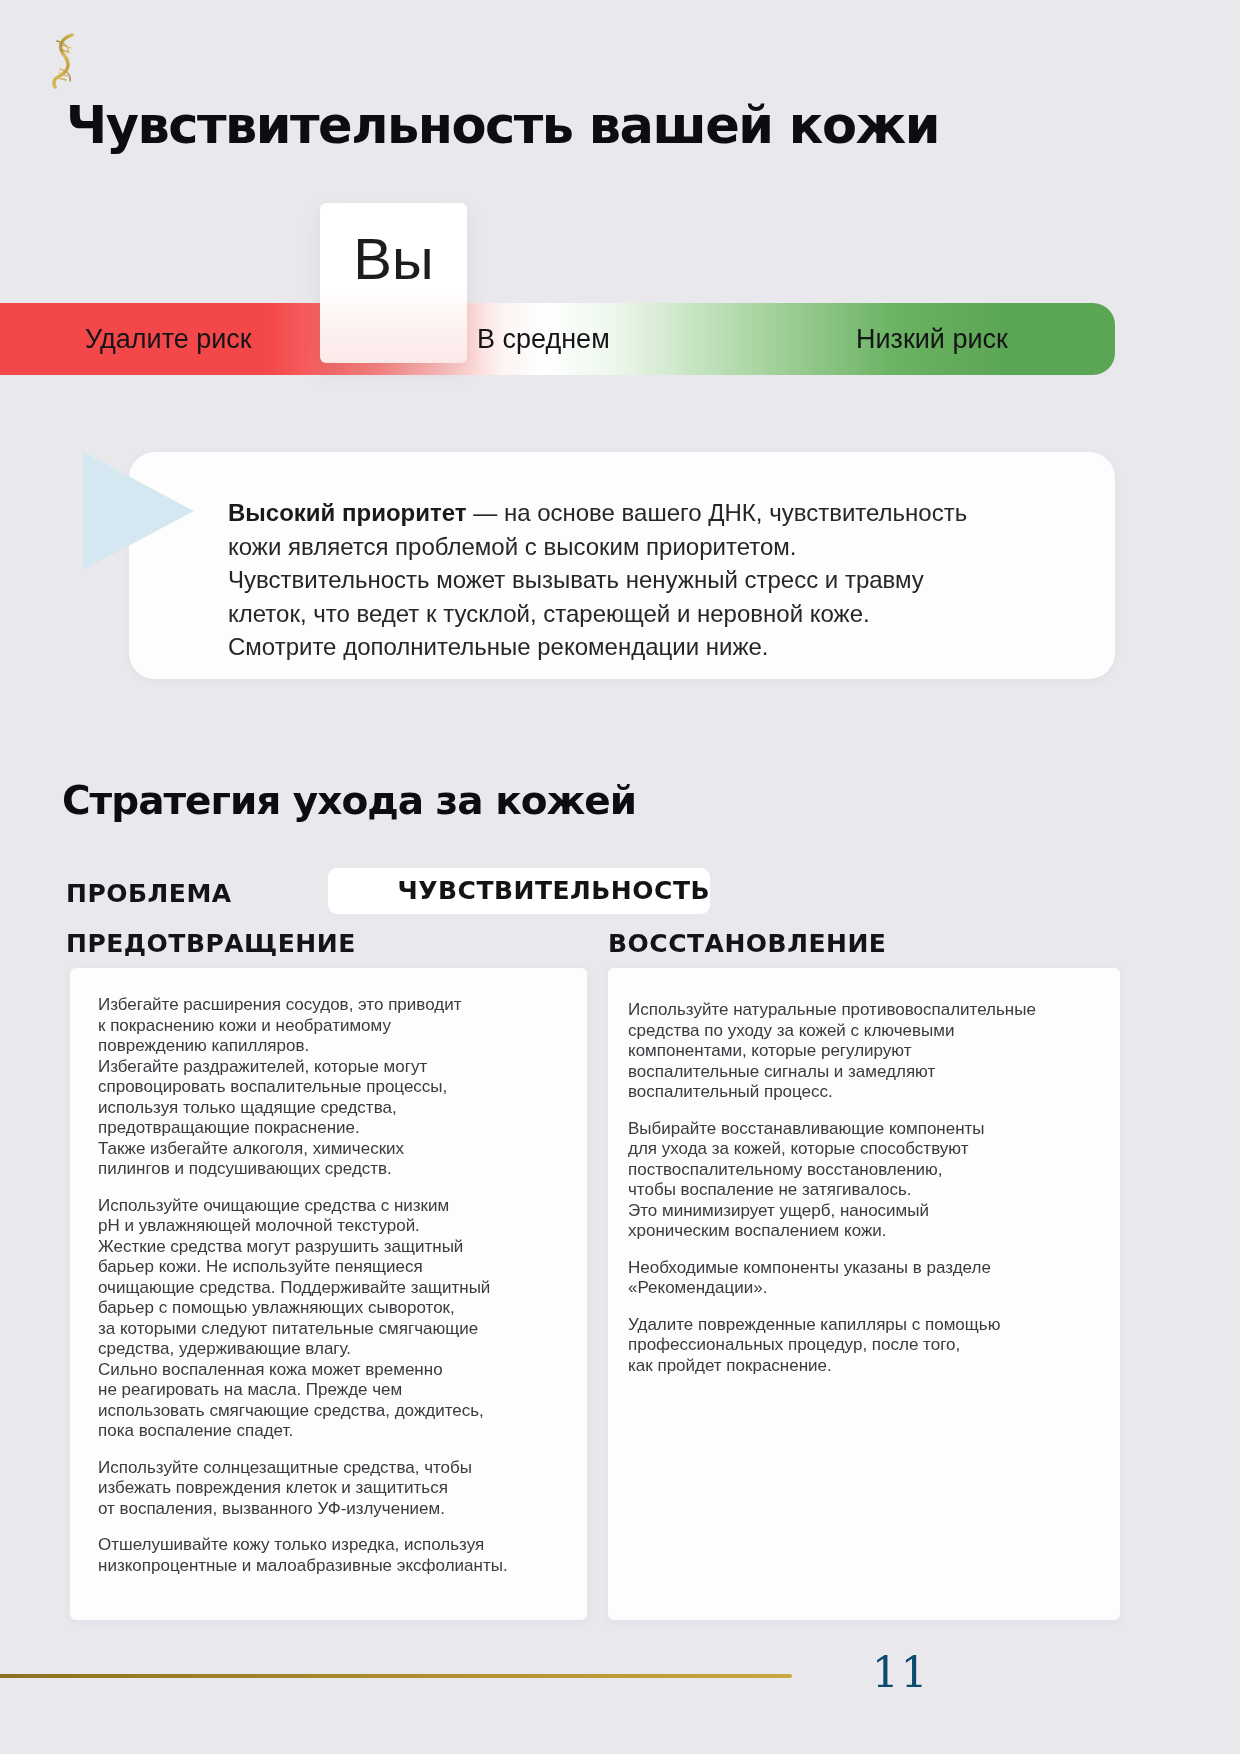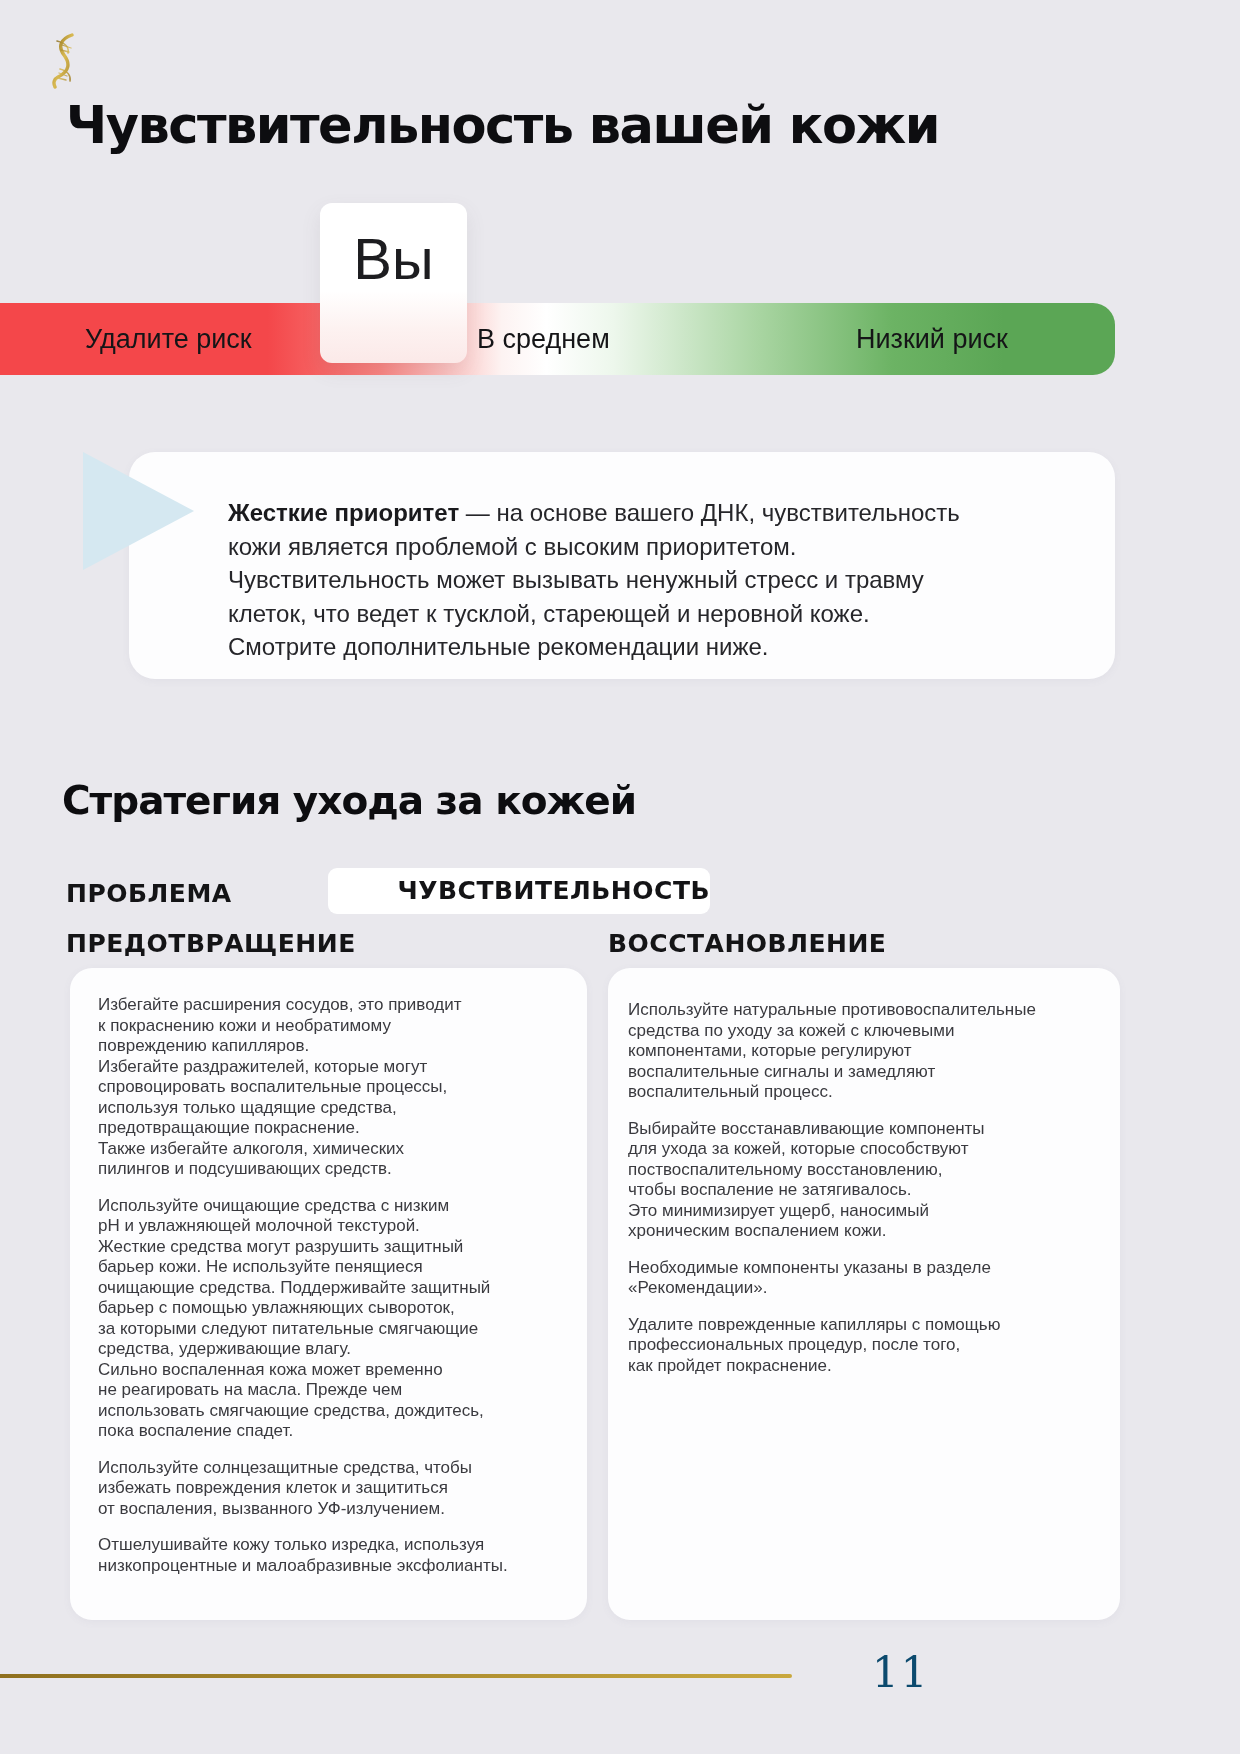--- a/index.html
+++ b/index.html
@@ -45,21 +45,21 @@
     transform: translateY(-50%);
     font-size: 27px; color: #151517;
     white-space: nowrap;
   }
   .risk-label.high { left: 85px; }
   .risk-label.mid  { left: 477px; text-align: right; }
   .risk-label.low  { left: 856px; }
   .you-marker {
     position: absolute; left: 320px; top: 203px;
     width: 147px; height: 160px;
-    border-radius: 12px;
+    border-radius: 6px;
     background: linear-gradient(180deg, #ffffff 0%, #ffffff 55%, #fdf2f1 78%, #fbe9e8 100%);
     box-shadow: 0 8px 20px rgba(100, 90, 100, 0.10);
     z-index: 3;
     text-align: center;
   }
   .you-marker .you-text {
     display: inline-block;
     margin-top: 22px;
     font-size: 58px;
     font-weight: 400;
@@ -117,21 +117,21 @@
     text-align: right;
     line-height: 46px;
   }
   .prevention-label { position: absolute; left: 66px; top: 924px; line-height: 40px; }
   .recovery-label   { position: absolute; left: 608px; top: 924px; line-height: 40px; }
   
   .text-card {
     position: absolute; top: 968px;
     height: 652px;
     background: #fdfdfe;
-    border-radius: 22px;
+    border-radius: 6px;
     box-shadow: 0 2px 8px rgba(110,110,130,0.06);
   }
   .text-card.left  { left: 70px;  width: 517px; padding: 27px 22px 0 28px; }
   .text-card.right { left: 608px; width: 512px; padding: 32px 20px 0 20px; }
   .text-card p {
     font-size: 17px;
     line-height: 20.5px;
     color: #3a3a3f;
     white-space: pre-line;
     margin-bottom: 16px;
@@ -179,21 +179,21 @@
     <span class="risk-label mid">В среднем</span>
     <span class="risk-label low">Низкий риск</span>
   </div>
 
   <div class="you-marker">
     <span class="you-text">Вы</span>
   </div>
 
   <div class="triangle-icon"></div>
   <div class="priority-card">
-    <p><strong>Жесткие приоритет</strong><span> — на основе вашего ДНК, чувствительность
+    <p><strong>Высокий приоритет</strong><span> — на основе вашего ДНК, чувствительность
 кожи является проблемой с высоким приоритетом.
 Чувствительность может вызывать ненужный стресс и травму
 клеток, что ведет к тусклой, стареющей и неровной коже.
 Смотрите дополнительные рекомендации ниже.</span></p>
   </div>
 
   <h2 class="strategy-title">Стратегия ухода за кожей</h2>
 
   <div class="label-caps problem-label">ПРОБЛЕМА</div>
   <div class="problem-chip">

